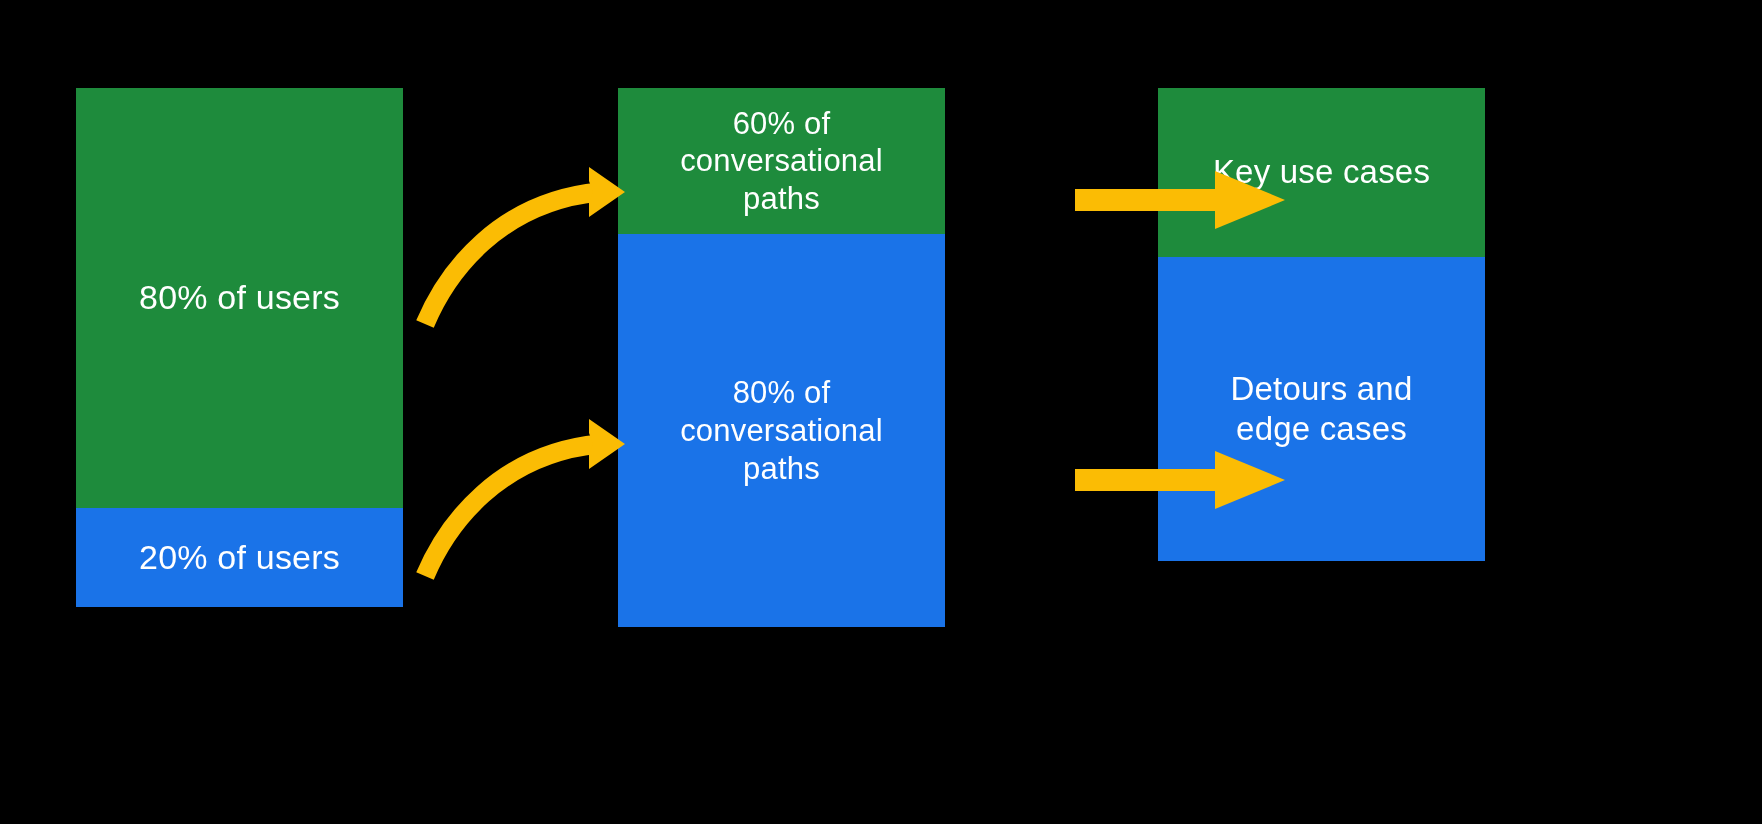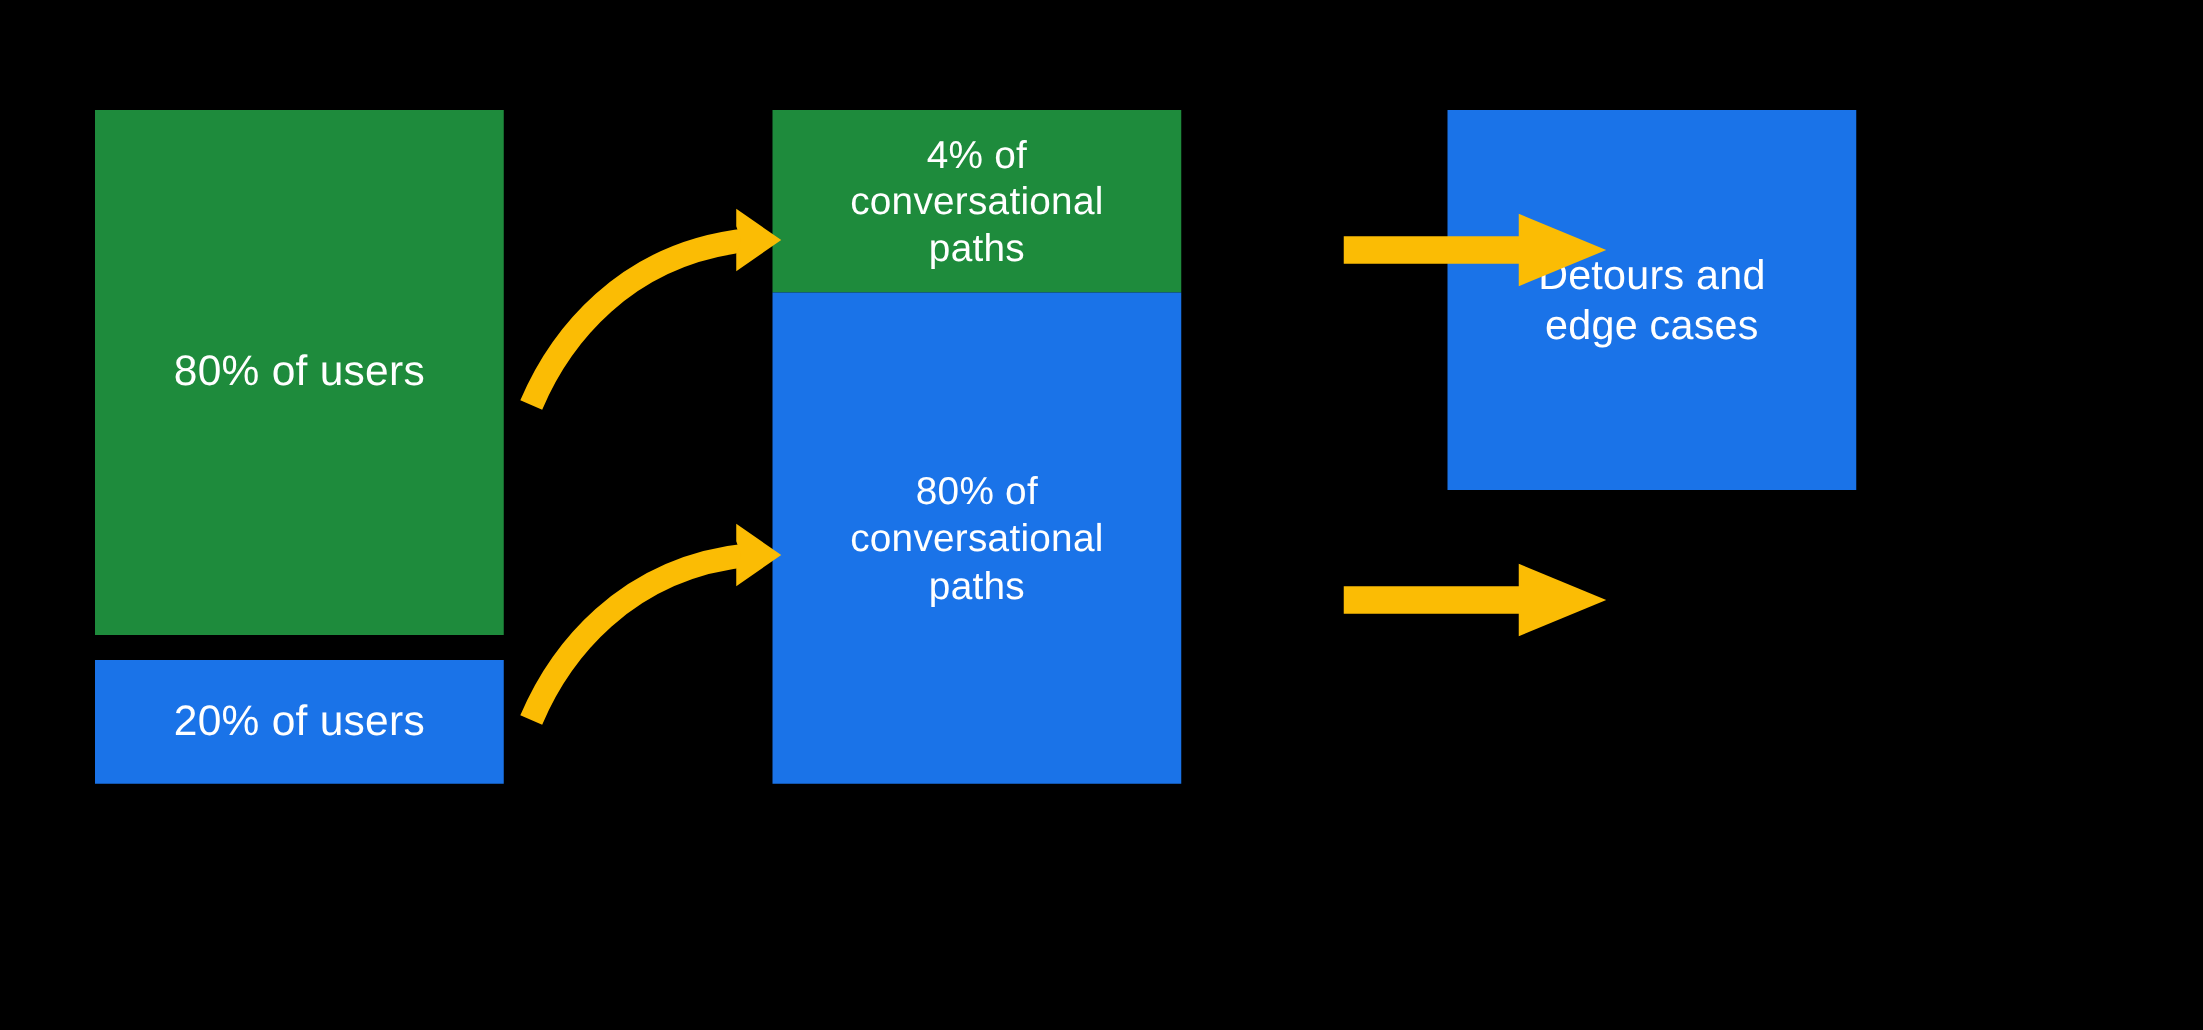--- a/index.html
+++ b/index.html
@@ -44,21 +44,21 @@
     line-height: 1.22;
     letter-spacing: 0.2px;
     padding: 0 10px;
     white-space: pre-line;
   }
   .fs-34 { font-size: 34px; }
   .fs-31 { font-size: 31px; }
   .fs-33 { font-size: 33px; }
 
   
-  #col-users { left: 76px; top: 88px; width: 327px; height: 539px; justify-content: space-between; }
+  #col-users { left: 76px; top: 88px; width: 327px; height: 539px; }
   #col-users .s1 { height: 420px; }
   #col-users .s2 { height: 99px; }
 
   
   #col-paths { left: 618px; top: 88px; width: 327px; height: 539px; }
   #col-paths .s1 { height: 169px; }
   #col-paths .s2 { height: 453px; }
 
   
   #col-cases { left: 1158px; top: 88px; width: 327px; height: 539px; }
@@ -82,32 +82,35 @@
     <div class="seg seg-green s1">
       <span class="seg-label fs-34">80% of users</span>
     </div>
     <div class="seg seg-blue s2">
       <span class="seg-label fs-34">20% of users</span>
     </div>
   </div>
 
   <div class="column" id="col-paths">
     <div class="seg seg-green s1">
-      <span class="seg-label fs-31">4% of
+      <span class="seg-label fs-31">60% of
 conversational
 paths</span>
     </div>
     <div class="seg seg-blue s2">
       <span class="seg-label fs-31">80% of
 conversational
 paths</span>
     </div>
   </div>
 
   <div class="column" id="col-cases">
+    <div class="seg seg-green s1">
+      <span class="seg-label fs-33">Key use cases</span>
+    </div>
     <div class="seg seg-blue s2">
       <span class="seg-label fs-33">Detours and
 edge cases</span>
     </div>
   </div>
 
   <svg class="arrow-svg" id="curved-arrows" viewBox="0 0 220 440">
 
     <g>
       <path d="M 22 184

